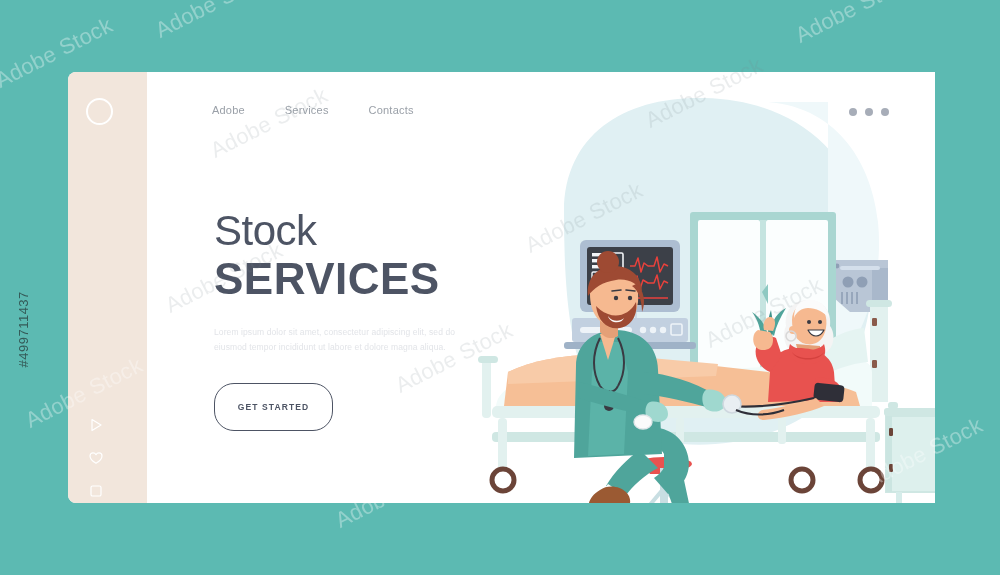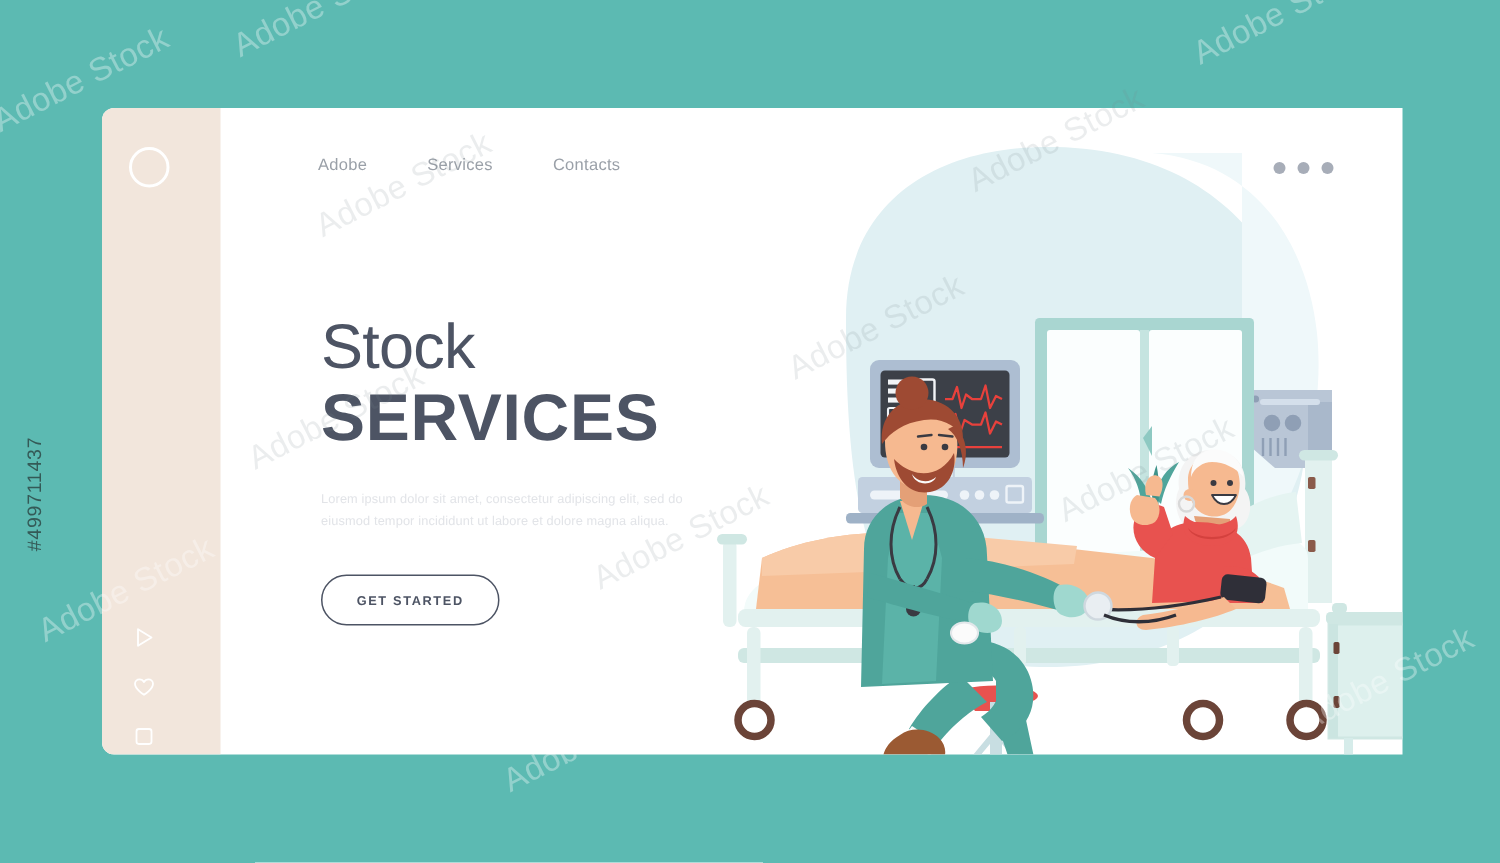--- a/index.html
+++ b/index.html
@@ -104,21 +104,21 @@
   .lede {
     margin-top: 22px;
     font-size: 8.5px; line-height: 1.75;
     color: #e2e4e8;
     width: 268px;
     letter-spacing: .1px;
   }
   .cta {
     margin-top: 28px;
     display: inline-flex; align-items: center; justify-content: center;
-    width: 119px; height: 34px;
+    width: 119px; height: 48px;
     border: 1.6px solid #4d5464;
     border-radius: 20px;
     background: transparent;
     font-size: 8.5px; font-weight: 700;
     letter-spacing: 1.1px;
     color: #4d5464;
     cursor: pointer;
     font-family: "Liberation Sans", sans-serif;
   }
 

